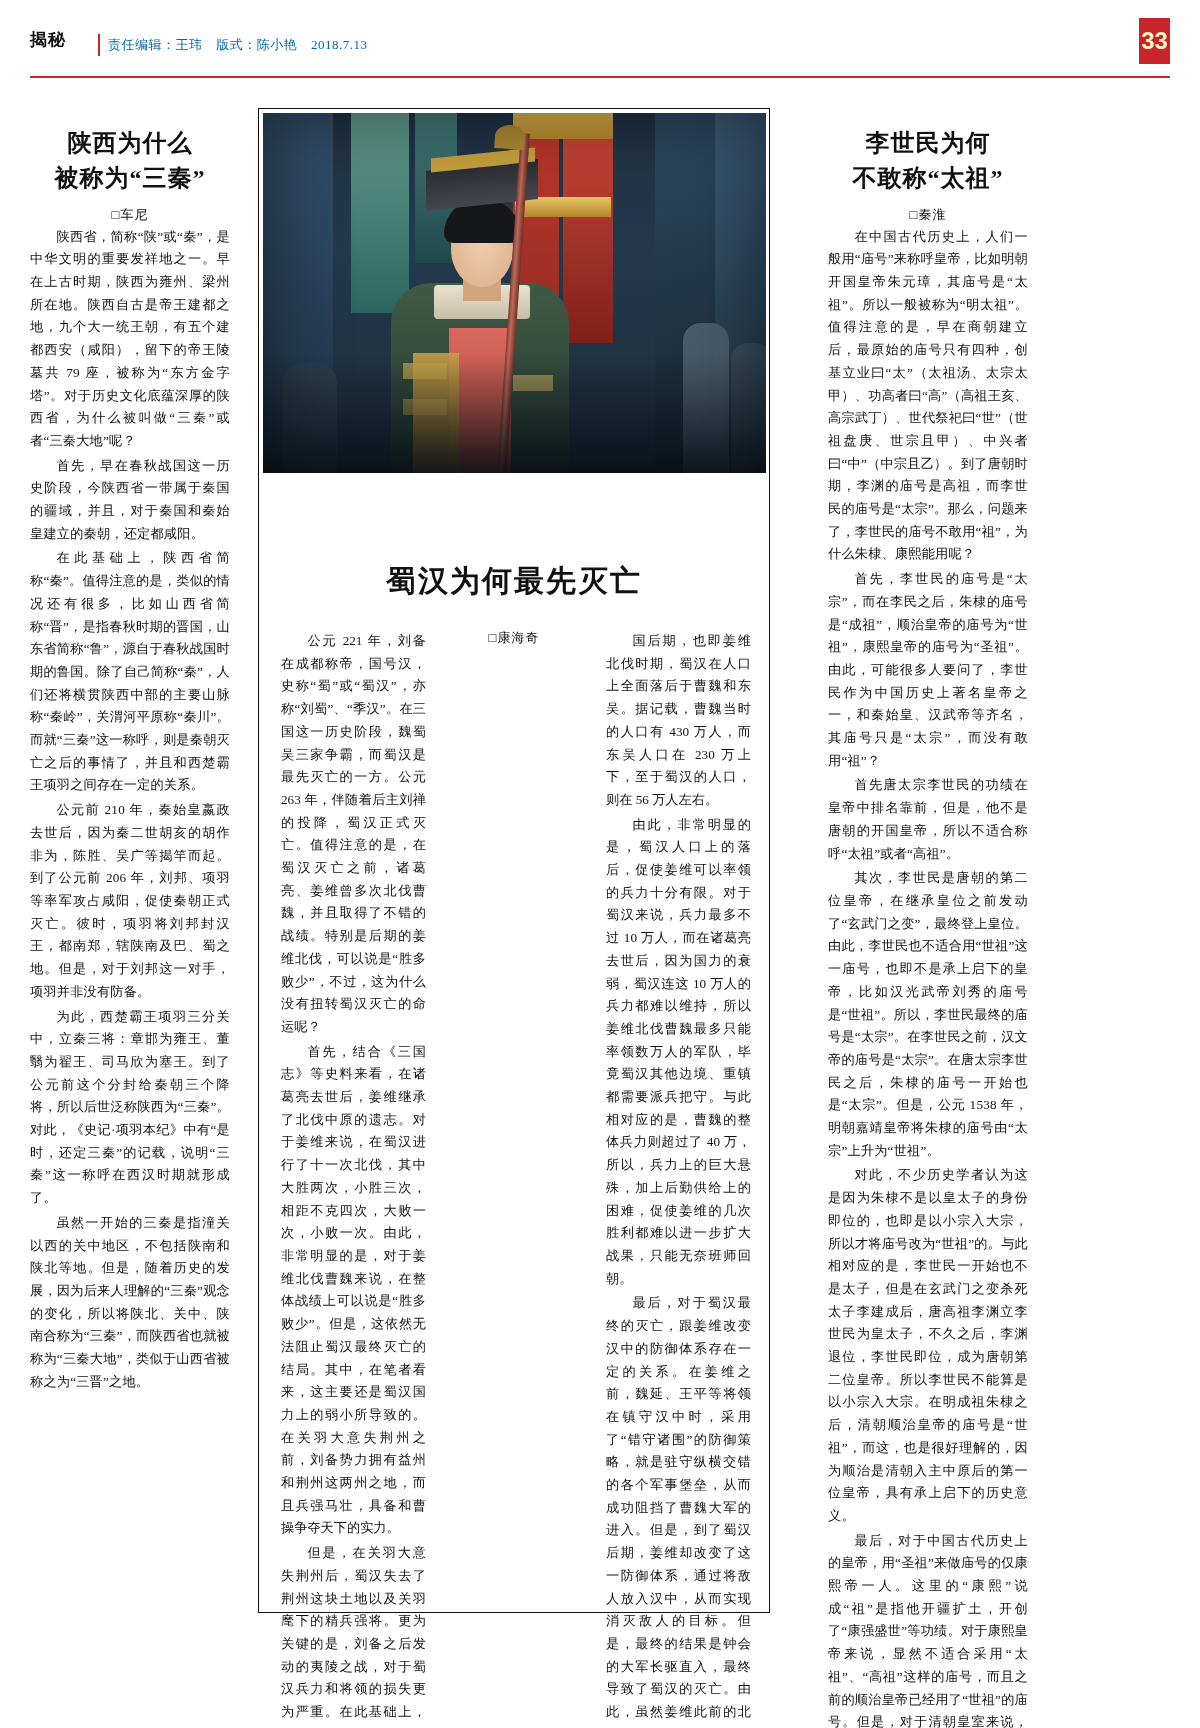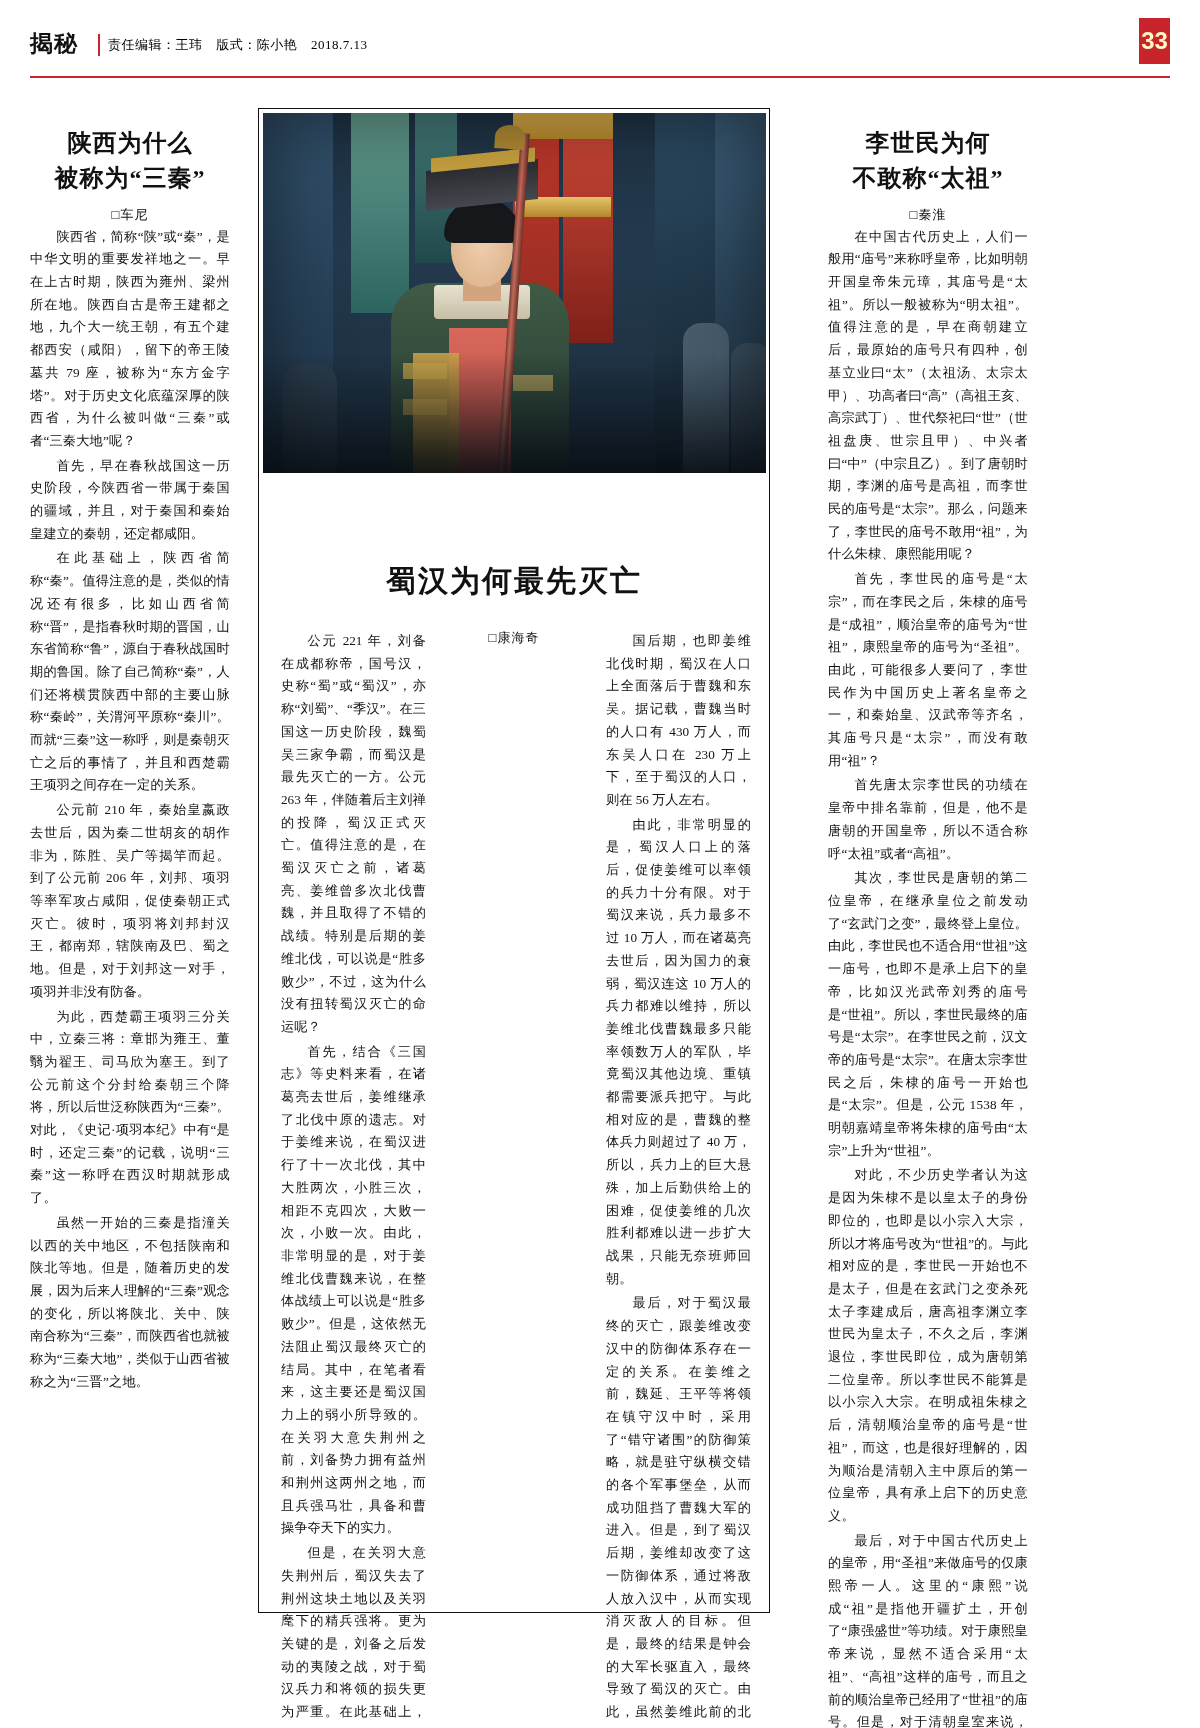--- a/index.html
+++ b/index.html
@@ -36,40 +36,40 @@
     left: 0;
     top: 54px;
     width: 1140px;
     height: 2px;
     background: #c9242b;
   }
   .masthead-title {
     position: absolute;
     left: 0;
     top: 6px;
-    font-size: 23px;
+    font-size: 17px;
     font-weight: bold;
     letter-spacing: 1px;
     font-family: "Liberation Serif", "DejaVu Serif", serif;
     color: #111;
   }
   .masthead-divider {
     position: absolute;
     left: 68px;
     top: 12px;
     width: 2px;
     height: 22px;
     background: #c9242b;
   }
   .masthead-meta {
     position: absolute;
     left: 78px;
     top: 14px;
     font-size: 13px;
-    color: #000000;
+    color: #0369a1;
     letter-spacing: 0.5px;
     white-space: nowrap;
   }
   .masthead-meta span { margin-right: 10px; }
 
   .page-number-box {
     position: absolute;
     right: 0px;
     top: -4px;
     width: 31px;

